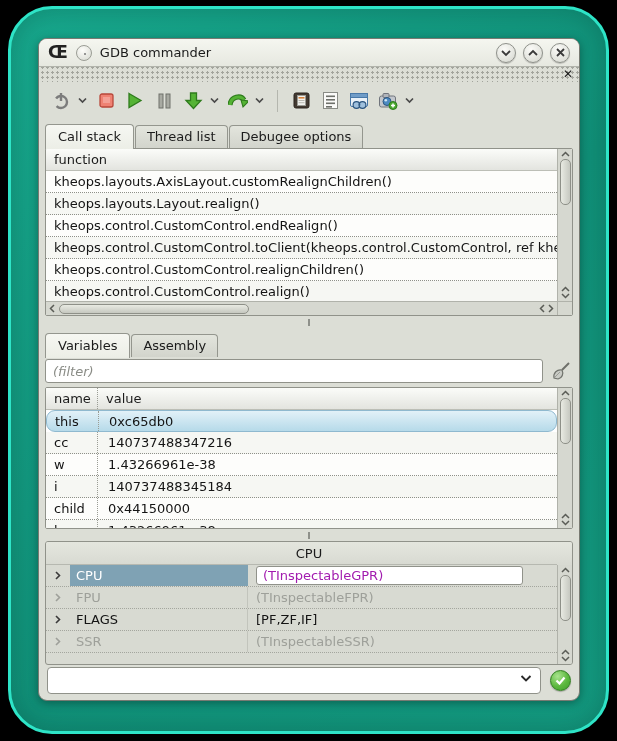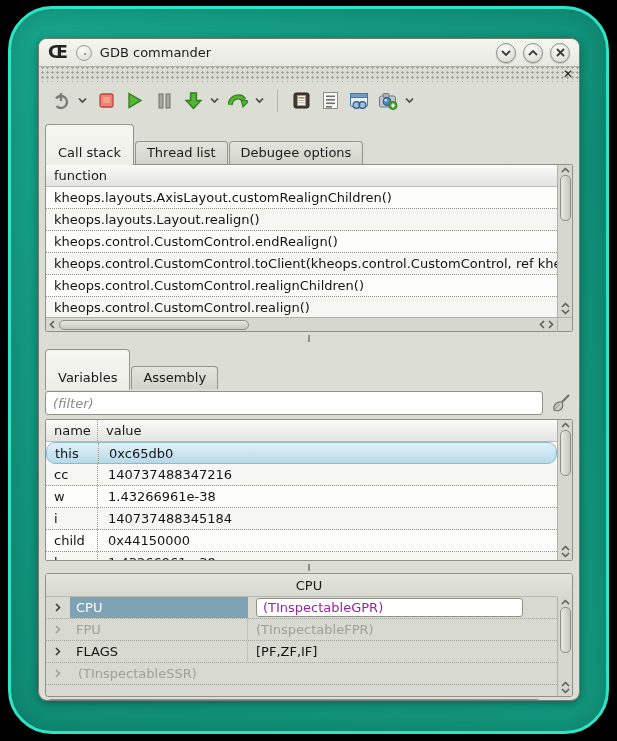--- a/index.html
+++ b/index.html
@@ -34,21 +34,21 @@
   
   .toolbar { height:37px; flex:0 0 37px; display:flex; align-items:center; padding:0 11px; gap:7px; background:#dcded6; }
   .tbtn { width:22px; height:22px; display:flex; align-items:center; justify-content:center; }
   .drop { width:12px; height:22px; display:flex; align-items:center; justify-content:center; margin-left:-3px; }
   .tsep { width:1px; height:22px; background:#b4b6ae; margin:0 5px; }
 
   
   .tabbar { display:flex; align-items:flex-end; padding:5px 6px 0 6px; gap:1px; position:relative; z-index:2; }
   .tab { font-size:13px; color:#1b1b1b; padding:3px 11px 4px; background:linear-gradient(#e3e5dd,#d2d4cc);
     border:1px solid #94968e; border-bottom:none; border-radius:4px 4px 0 0; }
-  .tab.active { background:linear-gradient(#f6f7f2,#eceee6); padding:20px 12px 5px; margin-bottom:-1px; }
+  .tab.active { background:linear-gradient(#f6f7f2,#eceee6); padding:4px 12px 5px; margin-bottom:-1px; }
 
   
   .panel { margin:0 6px; border:1px solid #90928a; background:#fff; border-radius:2px; position:relative; overflow:hidden; }
   .cs-panel { height:168px; flex:0 0 168px; }
   .col-header { height:22px; background:linear-gradient(#fbfcf9,#e3e4df); border-bottom:1px solid #bcbeb6;
     display:flex; align-items:center; padding:0 8px; font-size:13px; color:#1b1b1b; }
   .cs-rows { position:absolute; left:0; right:15px; top:22px; bottom:14px; overflow:hidden; }
   .cs-row { height:22px; display:flex; align-items:center; padding:8px 8px; font-size:13px; color:#141414;
     border-bottom:1px dotted #8e9088; white-space:nowrap; overflow:hidden; background:#fdfdfb; }
   .cs-row:nth-child(even){ background:#f6f7f3; }
@@ -455,20 +455,21 @@
             </span>
           <span class="cpu-name">FLAGS</span>
           <span class="cpu-val">[PF,ZF,IF]</span>
         </div>
         <div class="cpu-row disabled">
           <span class="cpu-arrow">
               <svg width="6" height="9">
                 <polyline points="1,1 4.5,4.5 1,8" fill="none" stroke="#9ea09a" stroke-width="1.6"></polyline>
               </svg>
             </span>
+          <span class="cpu-name">SSR</span>
           <span class="cpu-val">(TInspectableSSR)</span>
         </div>
       </div>
       <div class="vscroll">
         <span class="vs-top">
             <svg width="9" height="6">
               <polyline points="1,5 4.5,1.5 8,5" fill="none" stroke="#5a5c56" stroke-width="1.5"></polyline>
             </svg>
           </span>
         <span class="vthumb"></span>

